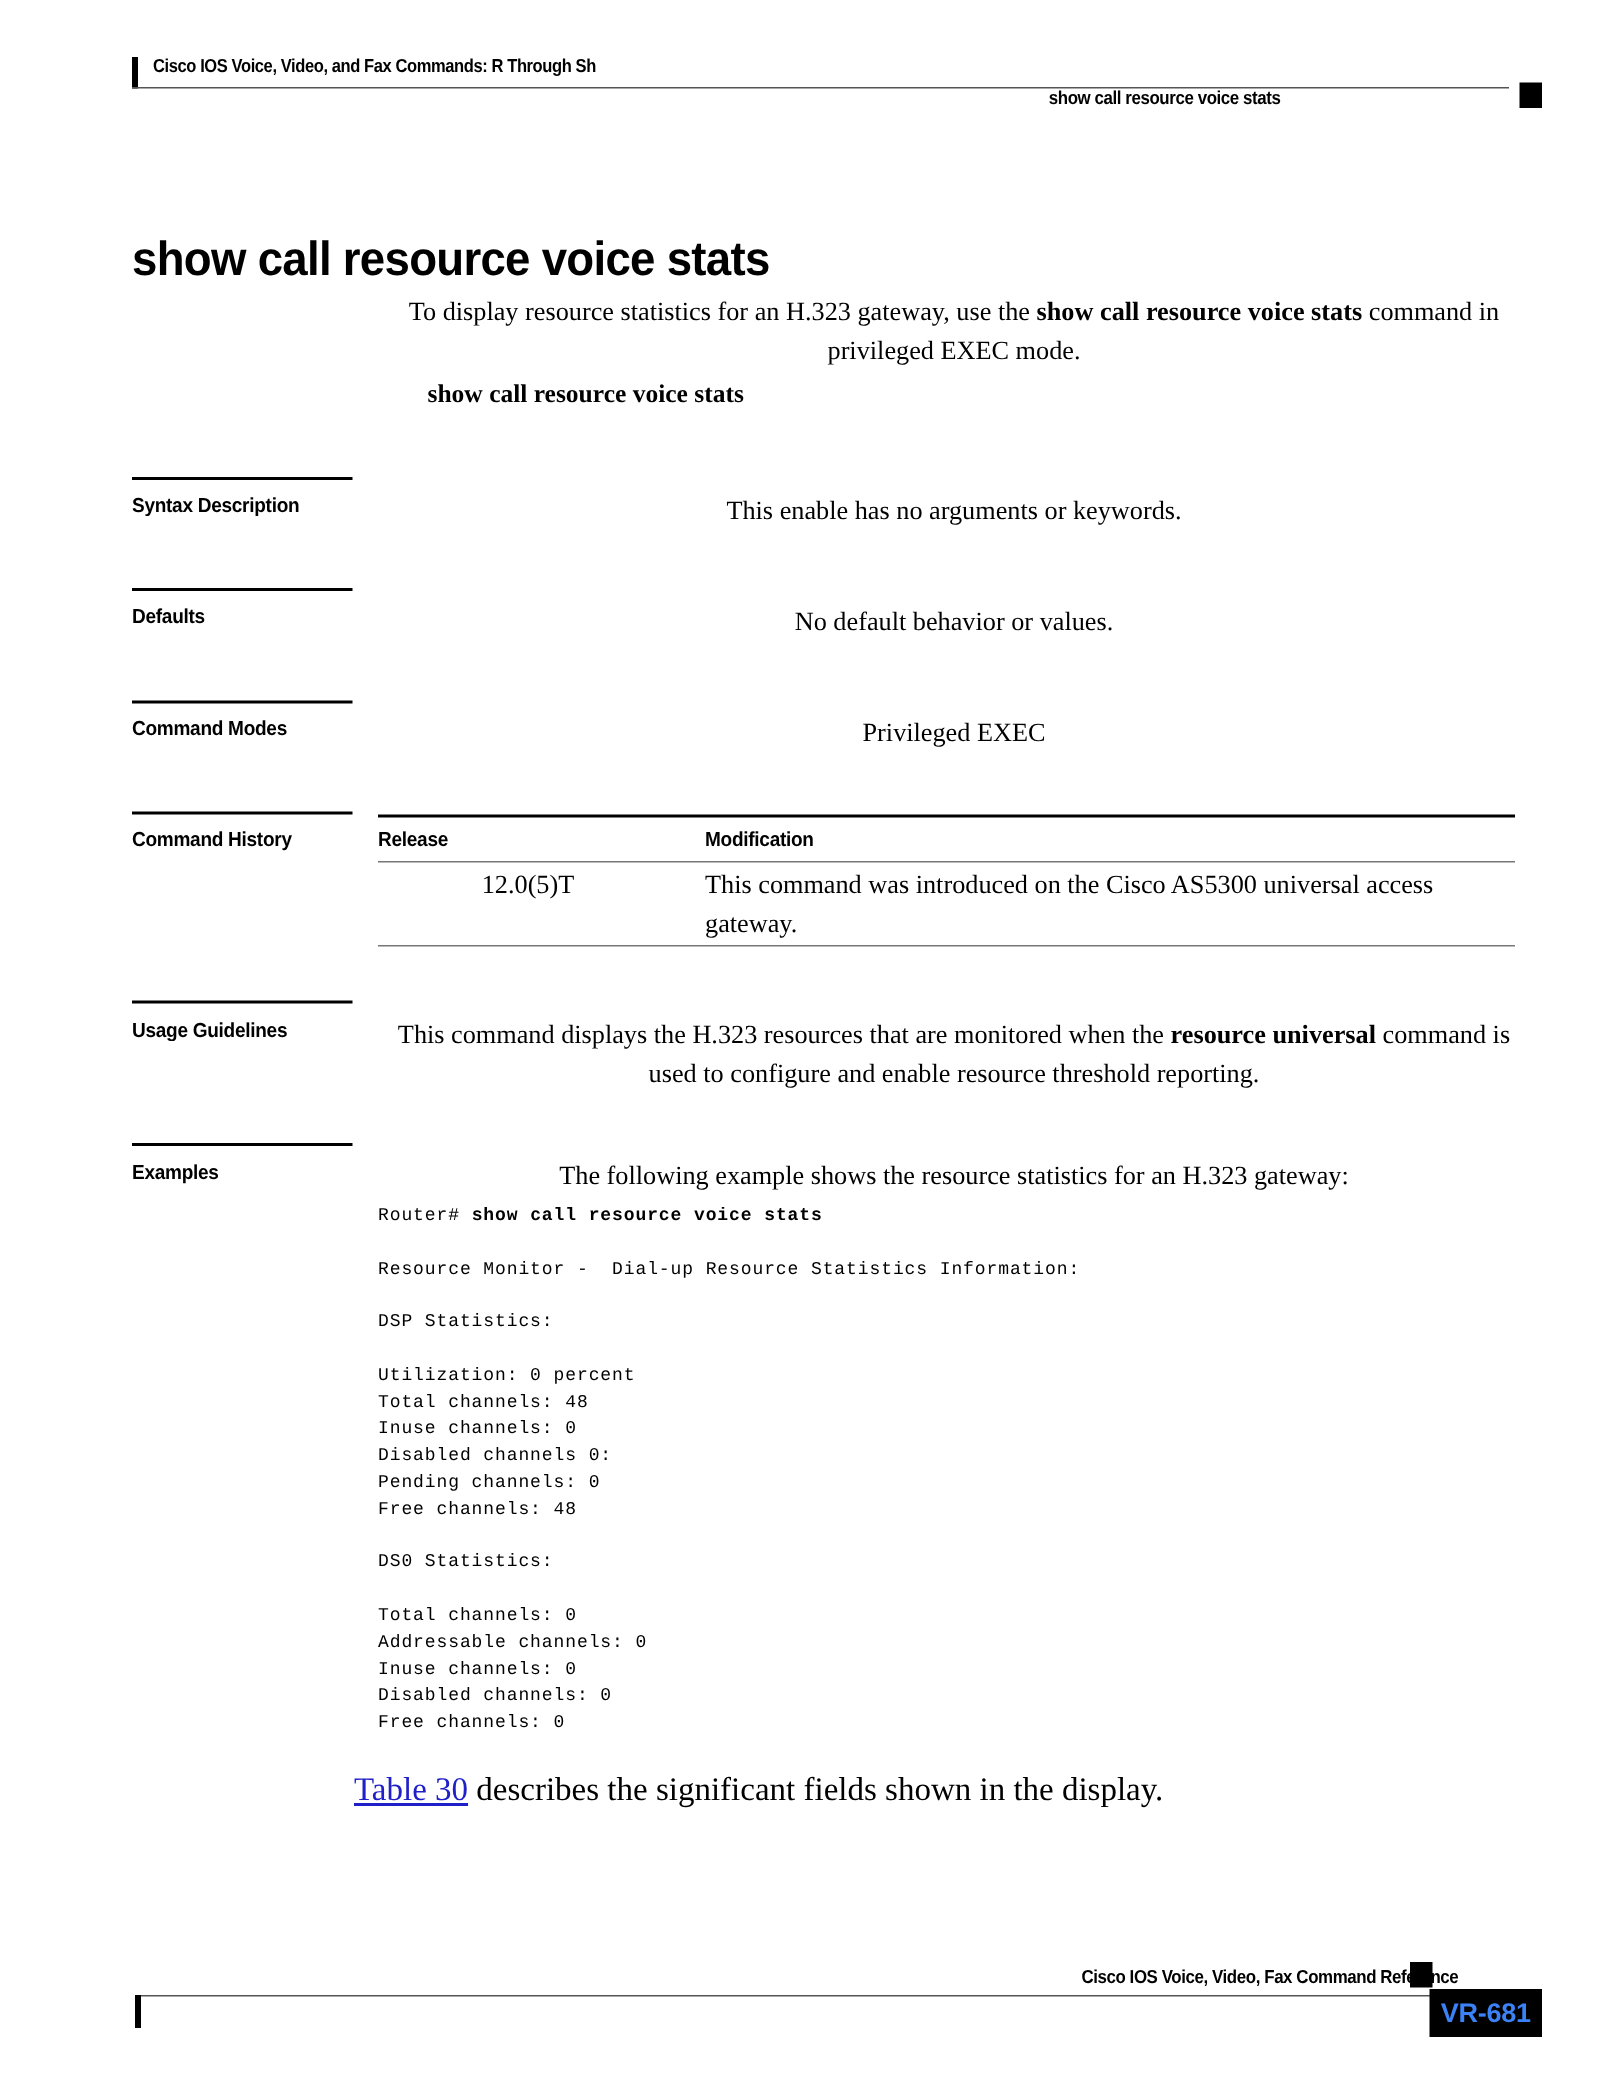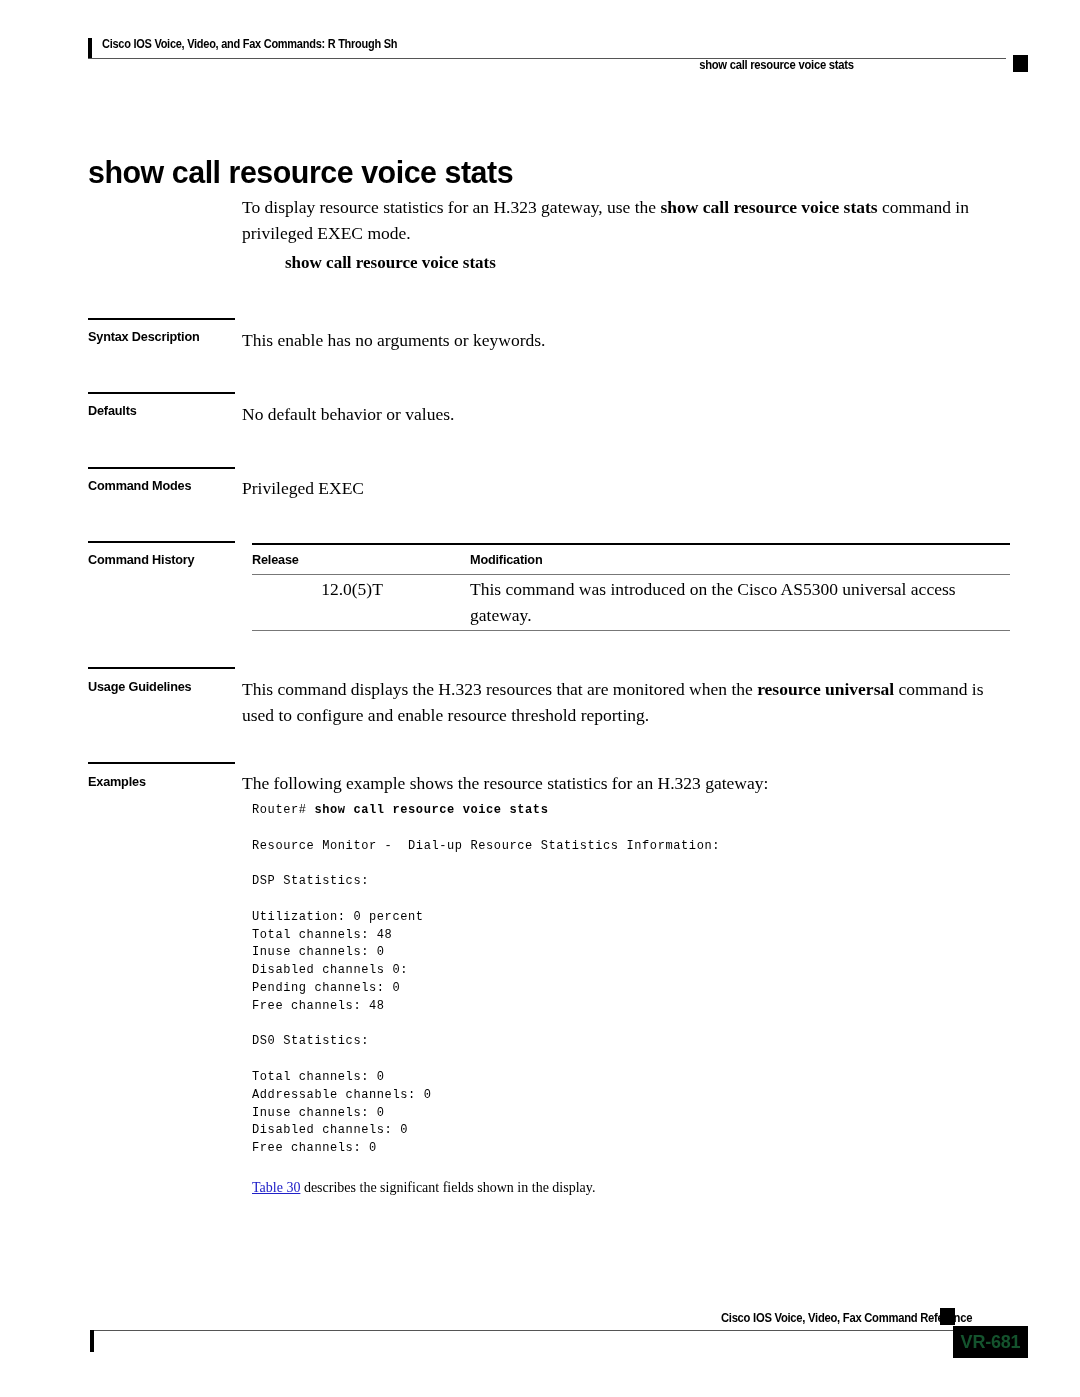--- a/index.html
+++ b/index.html
@@ -82,22 +82,23 @@
     font-size: 32px;
     letter-spacing: -0.5px;
     transform: scaleX(0.95);
     transform-origin: left center;
     white-space: nowrap;
   }
 
   
   .body-col {
     position: absolute;
-    left: 242px;
+    left: 256px;
     width: 760px;
+    text-align: center;
   }
   .label-col {
     position: absolute;
     left: 88px;
     width: 148px;
     font-family: "Liberation Sans", sans-serif;
     font-weight: bold;
     font-size: 13.5px;
     letter-spacing: -0.2px;
     transform: scaleX(0.94);
@@ -165,24 +166,24 @@
     font-family: "Liberation Mono", monospace;
     font-size: 12px;
     line-height: 17.8px;
     white-space: pre;
     letter-spacing: 0.6px;
   }
   .code-block .cmdbold { font-weight: bold; }
 
   .closing-line {
     position: absolute;
-    left: 252px;
+    left: 236px;
     top: 1180px;
     font-family: "Liberation Serif", serif;
-    font-size: 14px;
+    font-size: 22px;
     white-space: nowrap;
   }
   .xref { color: #2020c8; }
 
   
   .ftr-title {
     position: absolute;
     right: 108px;
     top: 1311px;
     font-family: "Liberation Sans", sans-serif;
@@ -226,21 +227,21 @@
     background: #000;
   }
   .ftr-pagenum {
     position: absolute;
     left: 953px;
     top: 1326px;
     width: 75px;
     height: 32px;
     line-height: 32px;
     text-align: center;
-    color: #14532d;
+    color: #3b82f6;
     font-family: "Liberation Sans", sans-serif;
     font-weight: bold;
     font-size: 18px;
     letter-spacing: -0.2px;
   }
 </style>
 </head>
 <body>
 
 <div class="page-header">

